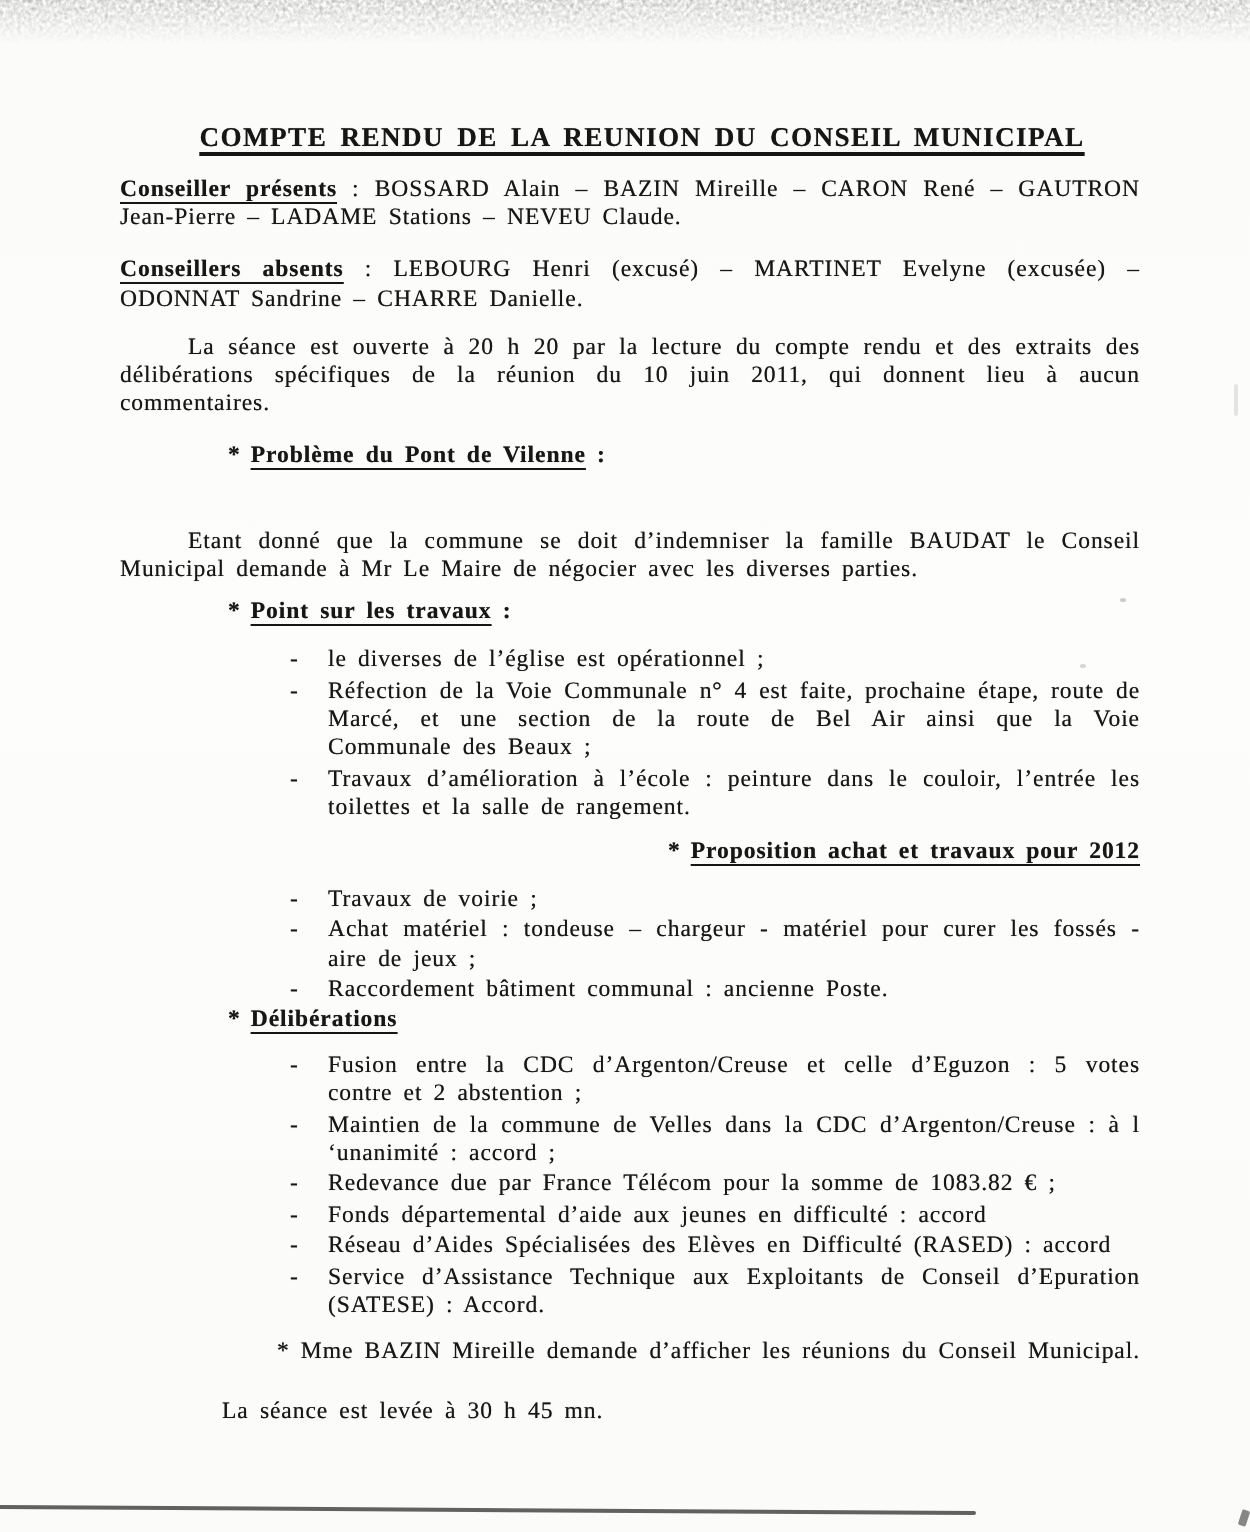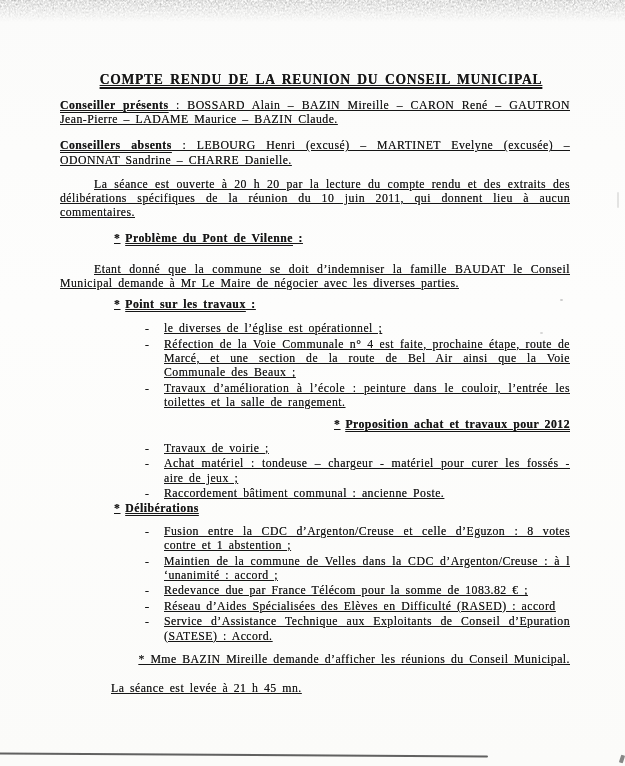--- a/index.html
+++ b/index.html
@@ -15,25 +15,24 @@
     position: absolute; inset: 0;
     background: linear-gradient(180deg, #fbfbfa 0%, #fdfdfc 40%, #fbfbf9 100%);
   }
   .noise-top {
     position: absolute; top: 0; left: 0; width: 625px; height: 22px;
     opacity: .6;
     -webkit-mask-image: linear-gradient(to bottom, rgba(0,0,0,.95) 0%, rgba(0,0,0,.55) 45%, rgba(0,0,0,0) 100%);
     mask-image: linear-gradient(to bottom, rgba(0,0,0,.95) 0%, rgba(0,0,0,.55) 45%, rgba(0,0,0,0) 100%);
   }
   .content {
-    position: absolute; left: 60px; top: 16px; width: 510px;
+    position: absolute; left: 60px; top: 5px; width: 510px;
     font-size: 11.8px; line-height: 14.2px;
     letter-spacing: 0.45px; word-spacing: 2.2px;
     text-shadow: 0 0 .35px rgba(10,10,10,.65);
-    text-decoration: underline;
   }
   .title {
     margin: 54px 0 0 12px;
     text-align: center;
     font-weight: bold;
     font-size: 13.6px; line-height: 19px;
     letter-spacing: 0.7px; word-spacing: 2.5px;
   }
   .title-line {
     display: inline;
@@ -58,21 +57,21 @@
   }
   .heading .suffix { font-weight: bold; }
   .list { margin: 0; }
   .item { position: relative; padding-left: 104px; text-align: justify; line-height: 14.4px; }
   .item + .item { margin-top: 1px; }
   .item .dash { position: absolute; left: 85px; top: 0; }
   .p-present { margin-top: 9px; }
   .p-absent { margin-top: 12px; }
   .p-opening { margin-top: 10px; }
   .h-pont { margin-top: 12px; }
-  .p-pont { margin-top: 16px; }
+  .p-pont { margin-top: 28px; }
   .h-travaux { margin-top: 7px; }
   .list-travaux { margin-top: 10px; }
   .h-proposition { margin-top: 7px; text-align: right; }
   .list-proposition { margin-top: 10px; }
   .h-delib { margin-top: 0; }
   .list-delib { margin-top: 9px; }
   .p-note { margin-top: 9px; margin-left: 55px; text-align: right; }
   .p-closing { margin-top: 15px; margin-left: 51px; text-align: left; }
   .bottom-scan-line {
     position: absolute; left: -6px; top: 754px;
@@ -107,21 +106,21 @@
       <rect width="625" height="22" filter="url(#noiseF)"></rect>
     </svg>
   </div>
 
   <div class="content">
 
     <div class="title">
       <span class="title-line">COMPTE RENDU DE LA REUNION DU CONSEIL MUNICIPAL</span><br>
     </div>
 
-    <p class="para p-present"><span class="label-bu">Conseiller présents</span><span> : BOSSARD Alain – BAZIN Mireille – CARON René – GAUTRON Jean-Pierre – LADAME Maurice – BAZIN Claude.</span></p>
+    <p class="para p-present"><span class="label-bu">Conseiller présents</span><span> : BOSSARD Alain – BAZIN Mireille – CARON René – GAUTRON Jean-Pierre – LADAME Stations – NEVEU Claude.</span></p>
 
     <p class="para p-absent"><span class="label-bu">Conseillers absents</span><span> : LEBOURG Henri (excusé) – MARTINET Evelyne (excusée) – ODONNAT Sandrine – CHARRE Danielle.</span></p>
 
     <p class="para indent p-opening">La séance est ouverte à 20 h 20 par la lecture du compte rendu et des extraits des délibérations spécifiques de la réunion du 10 juin 2011, qui donnent lieu à aucun commentaires.</p>
 
     <div class="heading h-pont"><span class="mark">*</span><span class="hu">Problème du Pont de Vilenne</span><span class="suffix"> :</span></div>
 
     <p class="para indent p-pont">Etant donné que la commune se doit d’indemniser la famille BAUDAT le Conseil Municipal demande à Mr Le Maire de négocier avec les diverses parties.</p>
 
     <div class="heading h-travaux"><span class="mark">*</span><span class="hu">Point sur les travaux</span><span class="suffix"> :</span></div>
@@ -136,31 +135,31 @@
 
     <div class="list list-proposition">
       <div class="item"><span class="dash">-</span><span>Travaux de voirie ;</span></div>
       <div class="item"><span class="dash">-</span><span>Achat matériel : tondeuse – chargeur - matériel pour curer les fossés - aire de jeux ;</span></div>
       <div class="item"><span class="dash">-</span><span>Raccordement bâtiment communal : ancienne Poste.</span></div>
     </div>
 
     <div class="heading h-delib"><span class="mark">*</span><span class="hu">Délibérations</span><span class="suffix"></span></div>
 
     <div class="list list-delib">
-      <div class="item"><span class="dash">-</span><span>Fusion entre la CDC d’Argenton/Creuse et celle d’Eguzon : 8 votes contre et 1 abstention ;</span></div>
+      <div class="item"><span class="dash">-</span><span>Fusion entre la CDC d’Argenton/Creuse et celle d’Eguzon : 5 votes contre et 2 abstention ;</span></div>
       <div class="item"><span class="dash">-</span><span>Maintien de la commune de Velles dans la CDC d’Argenton/Creuse : à l ‘unanimité : accord ;</span></div>
       <div class="item"><span class="dash">-</span><span>Redevance due par France Télécom pour la somme de 1083.82 € ;</span></div>
-      <div class="item"><span class="dash">-</span></div>
+      <div class="item"><span class="dash">-</span><span>Fonds départemental d’aide aux jeunes en difficulté : accord</span></div>
       <div class="item"><span class="dash">-</span><span>Réseau d’Aides Spécialisées des Elèves en Difficulté (RASED) : accord</span></div>
       <div class="item"><span class="dash">-</span><span>Service d’Assistance Technique aux Exploitants de Conseil d’Epuration (SATESE) : Accord.</span></div>
     </div>
 
     <p class="para p-note">* Mme BAZIN Mireille demande d’afficher les réunions du Conseil Municipal.</p>
 
-    <p class="para p-closing">La séance est levée à 21 h 45 mn.</p>
+    <p class="para p-closing">La séance est levée à 30 h 45 mn.</p>
 
   </div>
 
   <div class="speck-a"></div>
   <div class="speck-b"></div>
   <div class="speck-c"></div>
   <div class="bottom-scan-line"></div>
   <div class="corner-tick"></div>
 
 </div>

